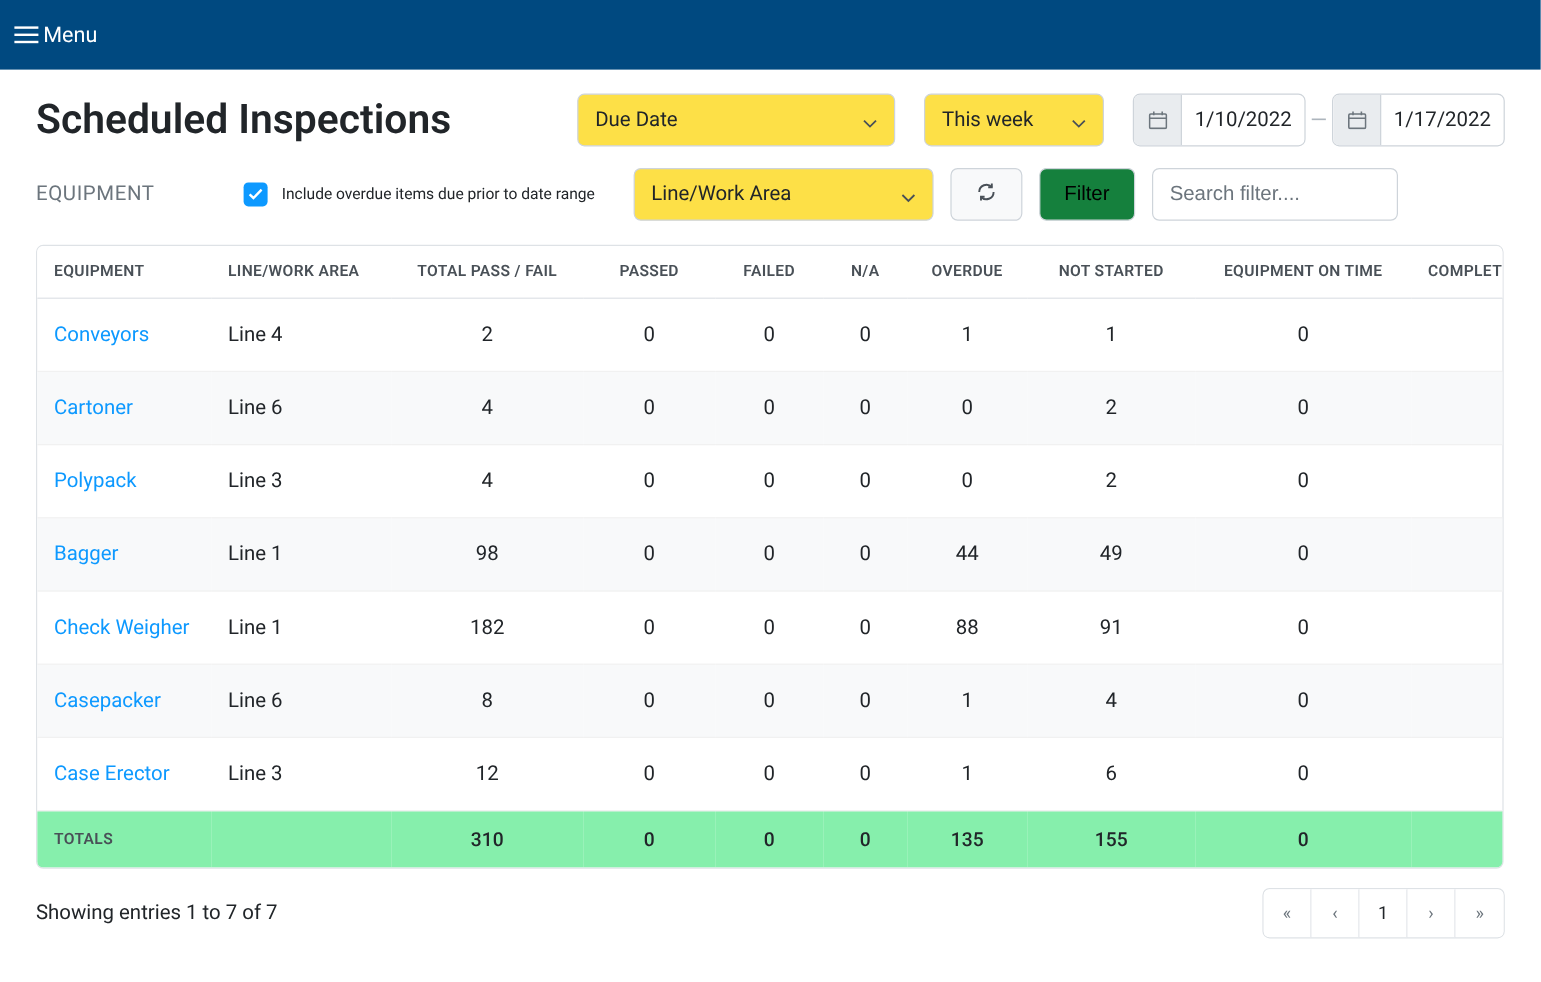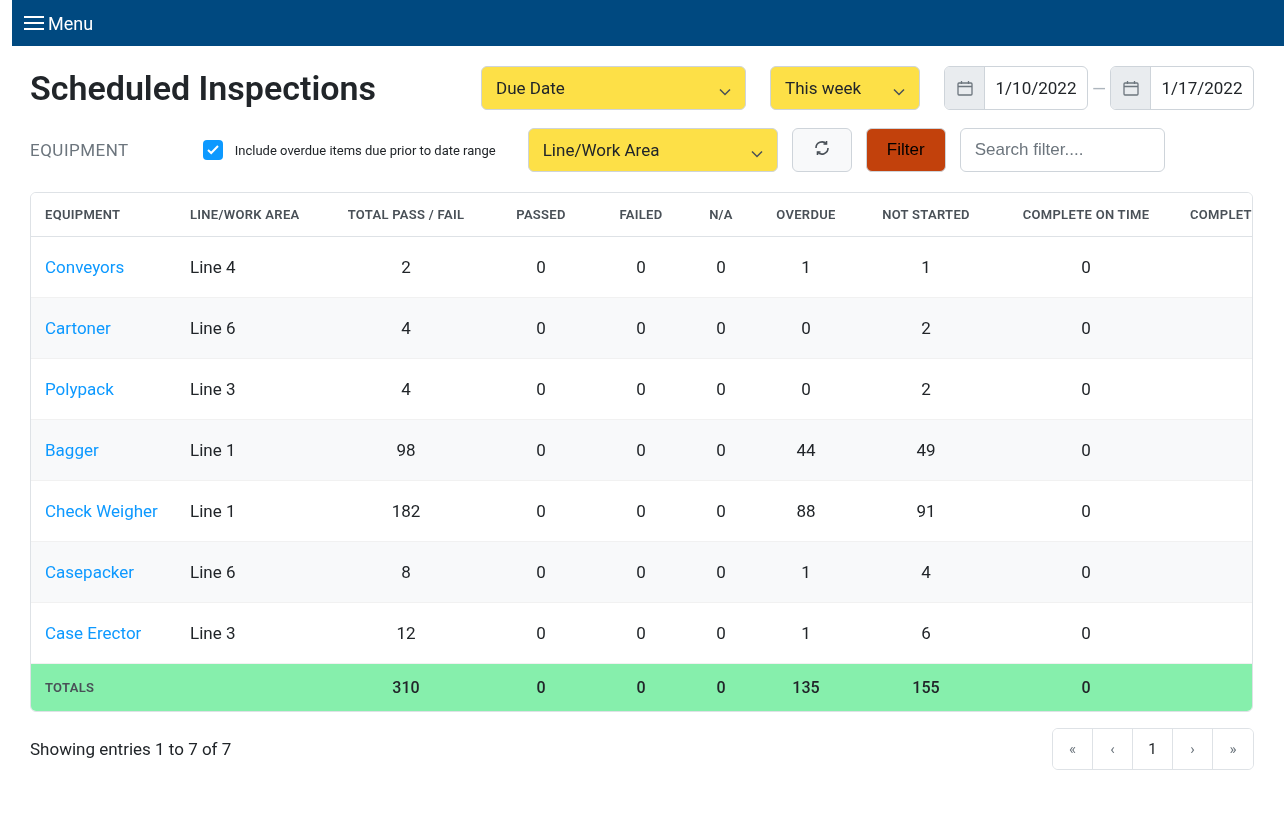--- a/index.html
+++ b/index.html
@@ -7,26 +7,25 @@
     font-family: -apple-system, BlinkMacSystemFont, "Segoe UI", Roboto, "Helvetica Neue", Arial, sans-serif;
     background: #ffffff;
     color: #212529;
     width: 1284px;
     height: 818px;
     overflow: hidden;
   }
   .topbar {
     background: #004980;
     color: #fff;
-    height: 46px;
+    height: 58px;
     display: flex;
     align-items: center;
     padding: 0 12px;
     font-size: 18px;
-    margin-left: 12px;
   }
   .menu-toggle {
     display: flex;
     align-items: center;
     gap: 4px;
     cursor: pointer;
   }
   .hamburger {
     width: 20px; height: 14px;
     display: flex; flex-direction: column; justify-content: space-between;
@@ -126,21 +125,21 @@
     align-items: center;
     justify-content: center;
   }
   .checkbox svg { width: 12px; height: 10px; }
   .checkbox-label { font-size: 13px; }
   .btn {
     height: 44px;
     border: 1px solid #ced4da;
     border-radius: 6px;
     padding: 0 18px;
-    background: #c2410c;
+    background: #15803d;
     font-size: 17px;
     cursor: pointer;
     display: flex;
     align-items: center;
     justify-content: center;
   }
   .btn-refresh { width: 60px; background: #f8f9fa; }
   .btn-filter { width: 80px; }
   .search-input {
     height: 44px;
@@ -340,21 +339,21 @@
       <thead>
         <tr>
           <th>EQUIPMENT</th>
           <th>LINE/WORK AREA</th>
           <th class="num">TOTAL PASS / FAIL</th>
           <th class="num">PASSED</th>
           <th class="num">FAILED</th>
           <th class="num">N/A</th>
           <th class="num">OVERDUE</th>
           <th class="num">NOT STARTED</th>
-          <th class="num">COMPLETE ON TIME</th>
+          <th class="num">EQUIPMENT ON TIME</th>
           <th class="num">COMPLETE</th>
         </tr>
       </thead>
       <tbody id="table-body">
           <tr>
             <td><a href="#" class="equip-link">Conveyors</a></td>
             <td>Line 4</td>
             <td class="num">2</td>
             <td class="num">0</td>
             <td class="num">0</td>

